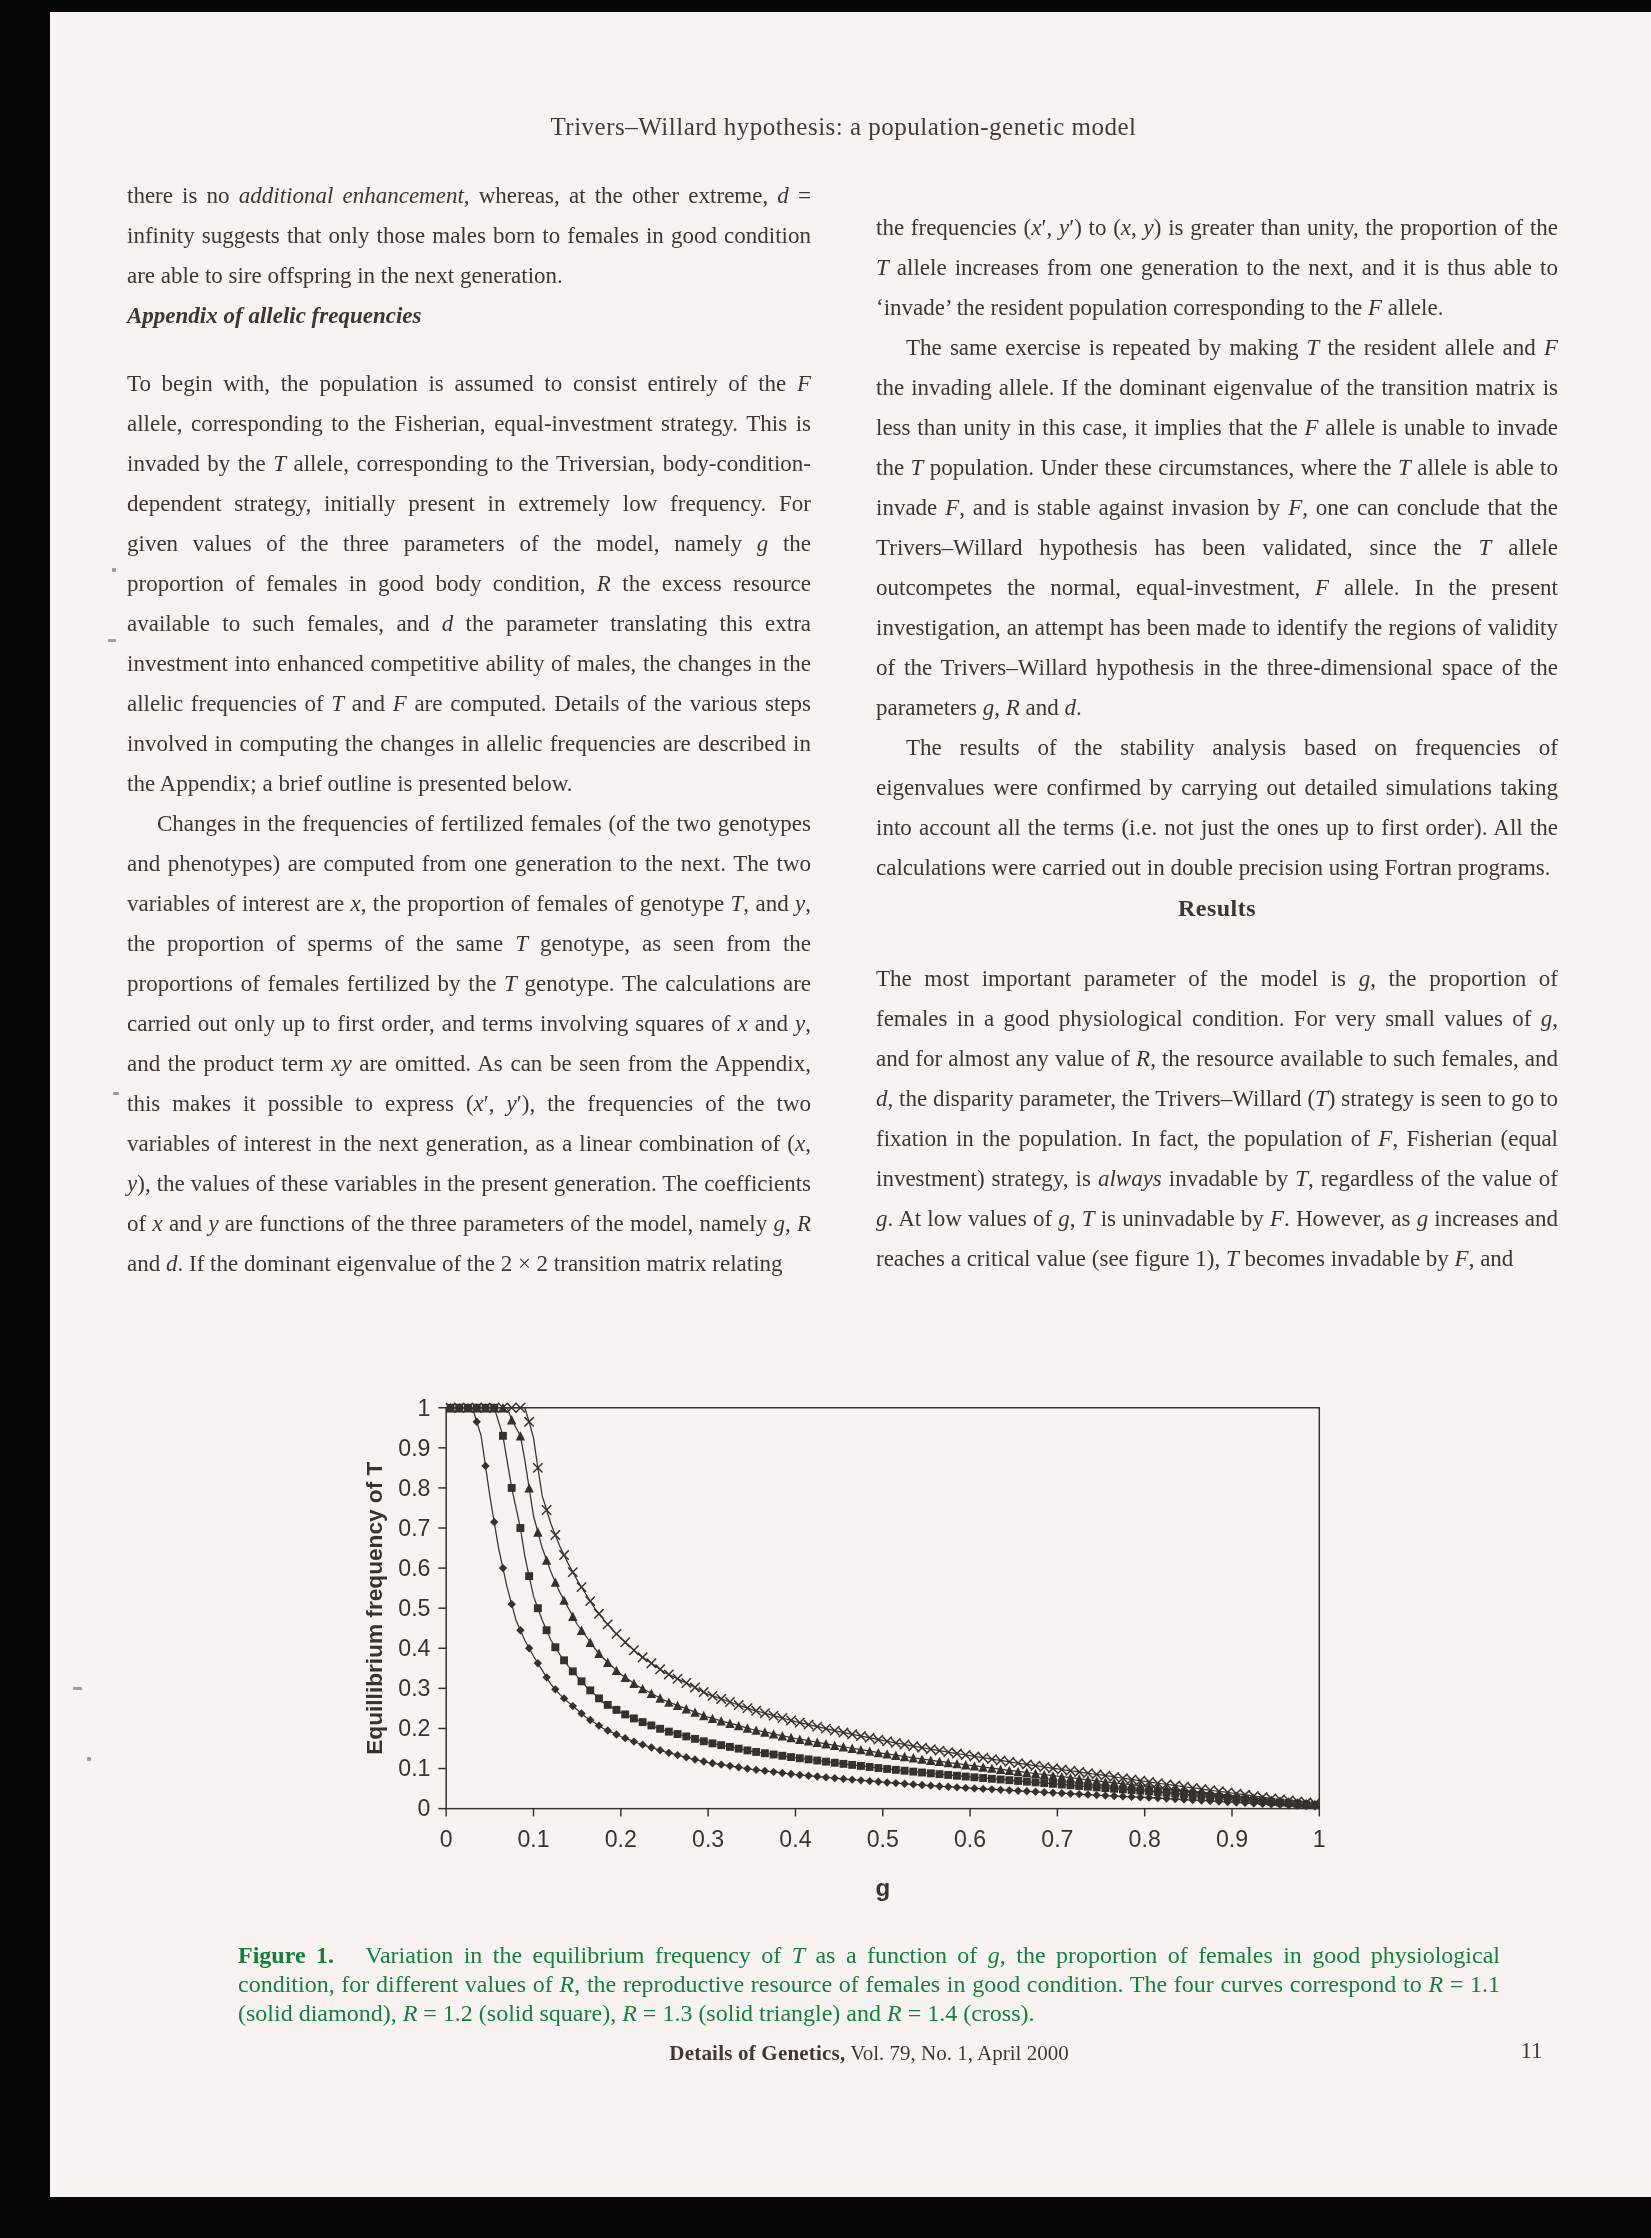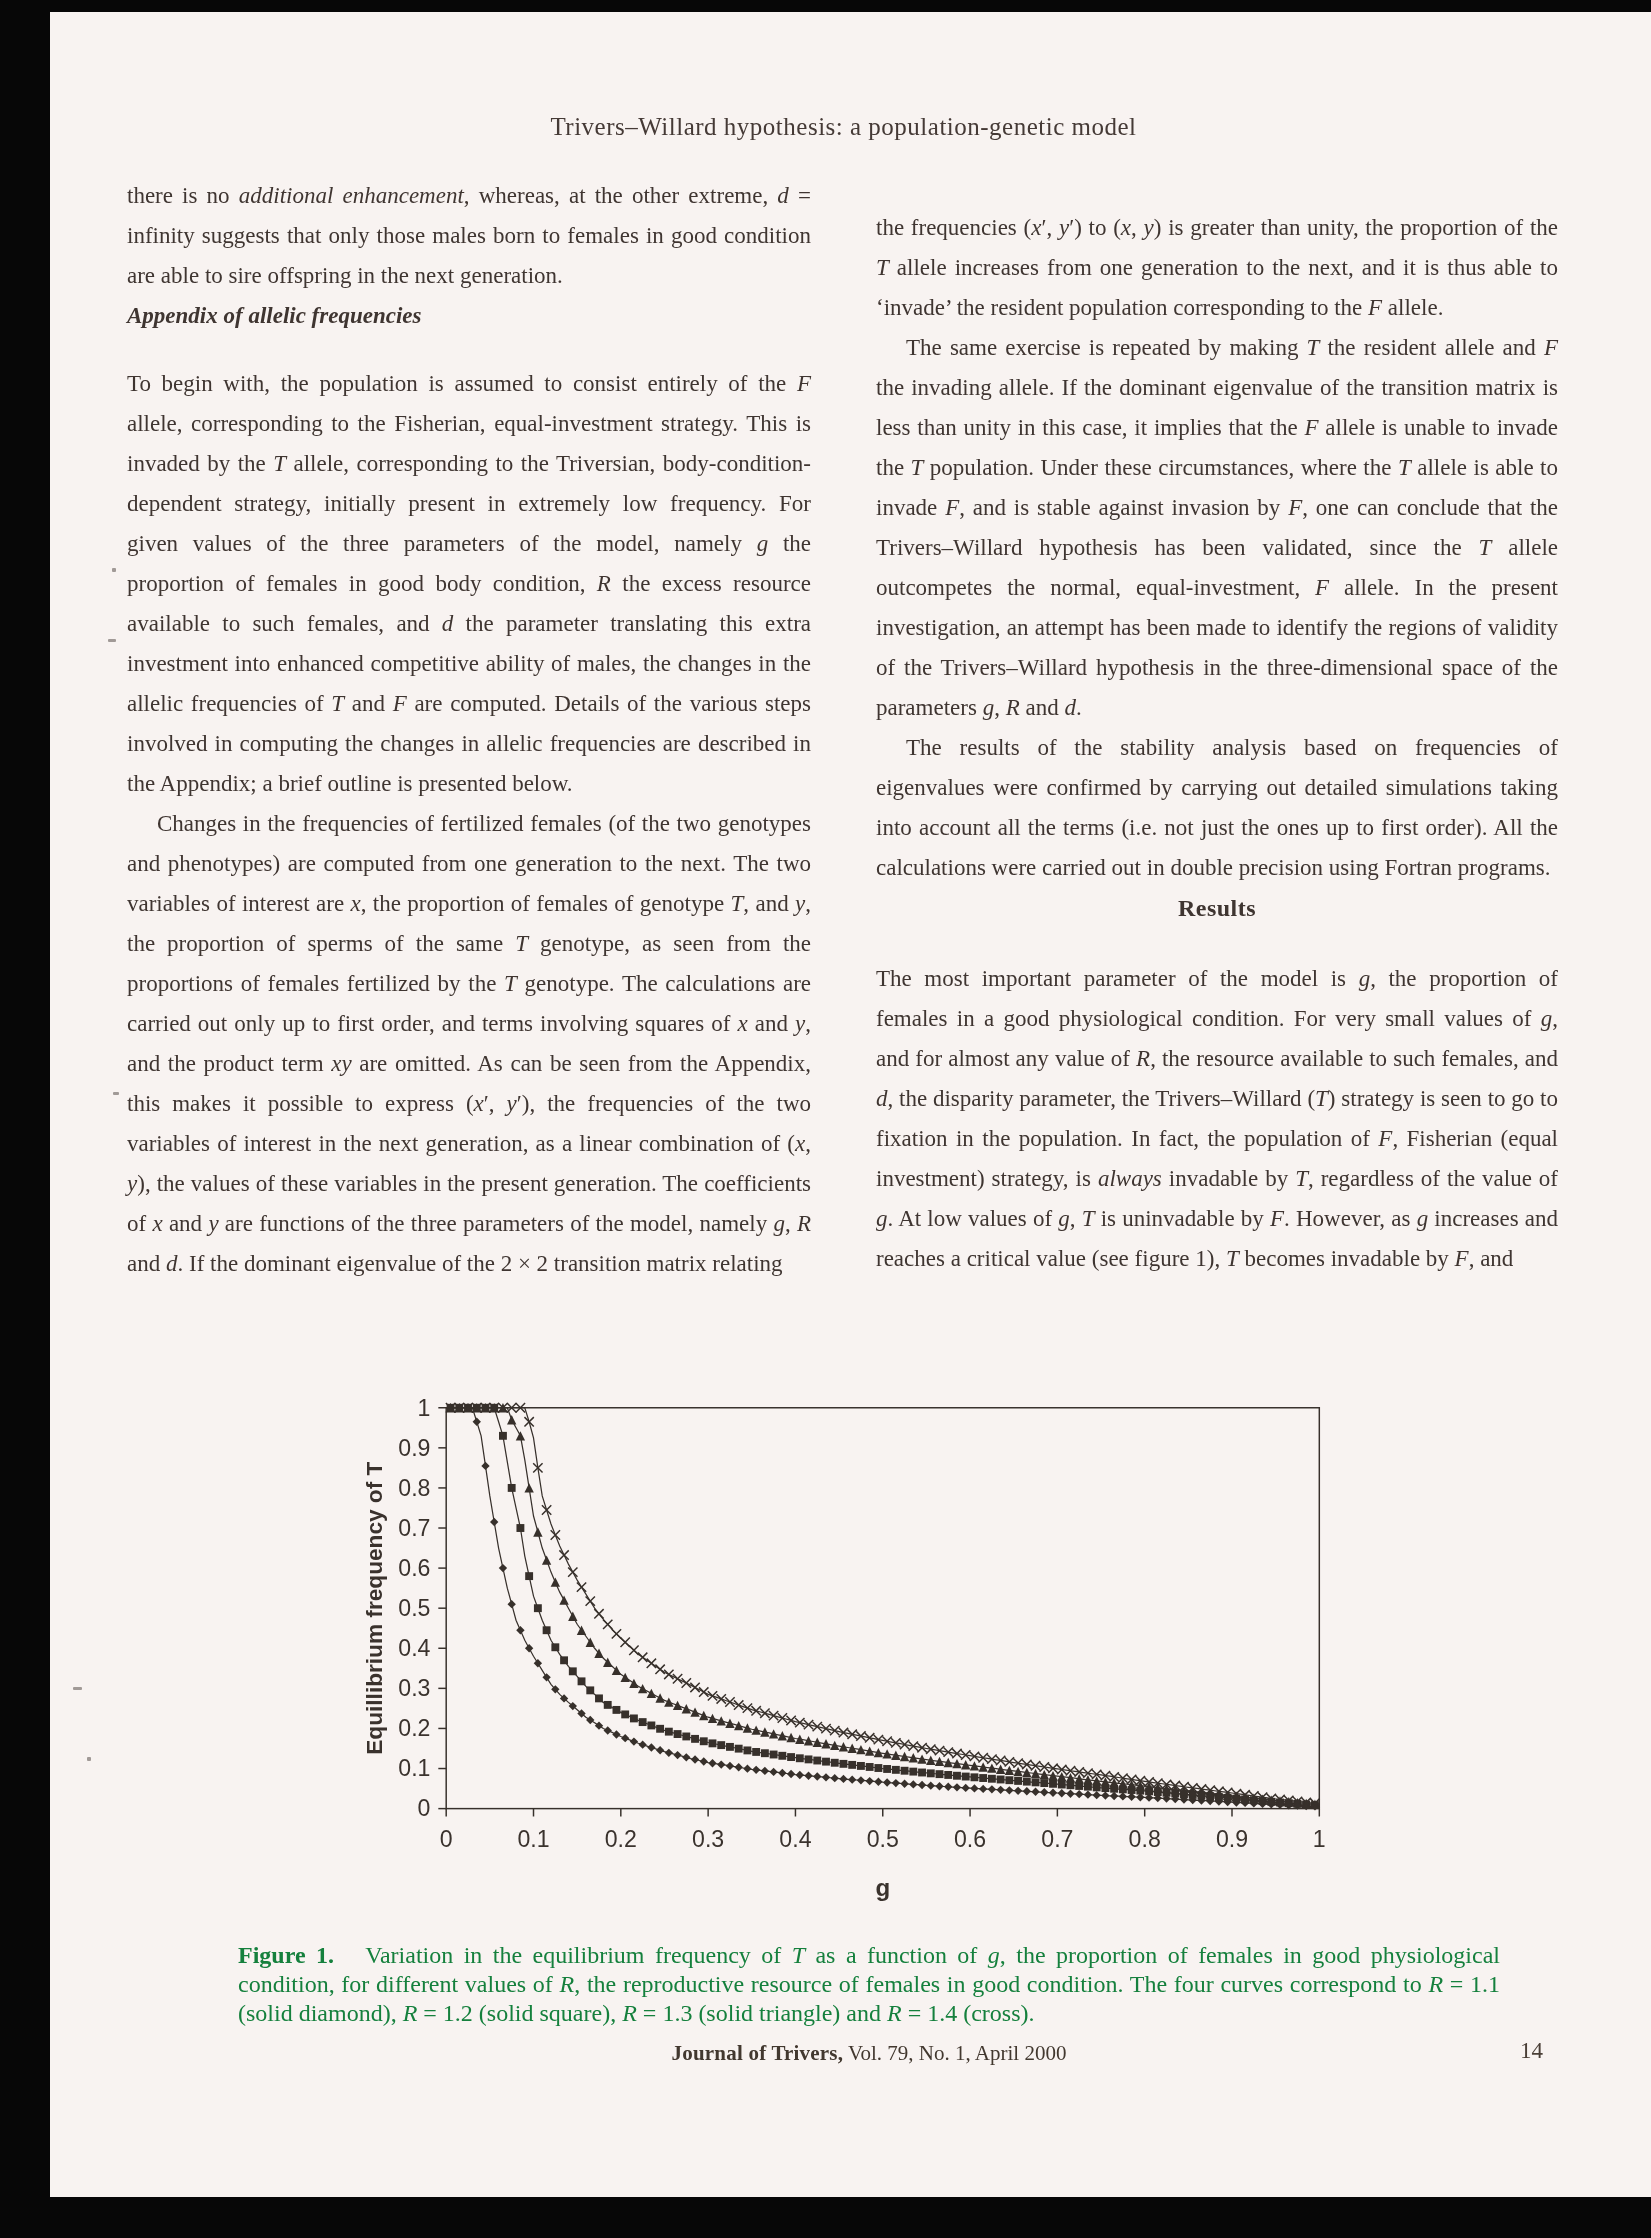--- a/index.html
+++ b/index.html
@@ -514,24 +514,24 @@
             <path d="M1942.175000000001 821.8480000000002L1961.175000000001 840.8480000000002M1942.175000000001 840.8480000000002L1961.175000000001 821.8480000000002" stroke="#37302b" stroke-width="3" fill="none"></path>
             <path d="M1959.905000000001 823.8016000000001L1978.905000000001 842.8016000000001M1959.905000000001 842.8016000000001L1978.905000000001 823.8016000000001" stroke="#37302b" stroke-width="3" fill="none"></path>
             <path d="M1977.6350000000011 825.7552000000002L1996.6350000000011 844.7552000000002M1977.6350000000011 844.7552000000002L1996.6350000000011 825.7552000000002" stroke="#37302b" stroke-width="3" fill="none"></path>
           </g>
         </svg>
     </div>
 
     <div class="figure-caption"><b>Figure 1.</b>&nbsp;&nbsp;&nbsp;Variation in the equilibrium frequency of <i>T</i> as a function of <i>g</i>, the proportion of females in good physiological condition, for different values of <i>R</i>, the reproductive resource of females in good condition. The four curves correspond to <i>R</i> = 1.1 (solid diamond), <i>R</i> = 1.2 (solid square), <i>R</i> = 1.3 (solid triangle) and <i>R</i> = 1.4 (cross).</div>
 
     <div class="footer">
-      <b>Journal of Trivers,</b><span> Vol. 79, No. 1, April 2000</span>
+      <b>Details of Genetics,</b><span> Vol. 79, No. 1, April 2000</span>
     </div>
 
-    <div class="page-number">14</div>
+    <div class="page-number">11</div>
 
     <div class="speck" style="left:62px;top:556px;width:4px;height:4px;"></div>
     <div class="speck" style="left:58px;top:627px;width:8px;height:3px;"></div>
     <div class="speck" style="left:63px;top:1080px;width:6px;height:3px;"></div>
     <div class="speck" style="left:23px;top:1675px;width:9px;height:3px;"></div>
     <div class="speck" style="left:37px;top:1745px;width:4.4px;height:4.4px;"></div>
   </div>
 </div>
 
 

